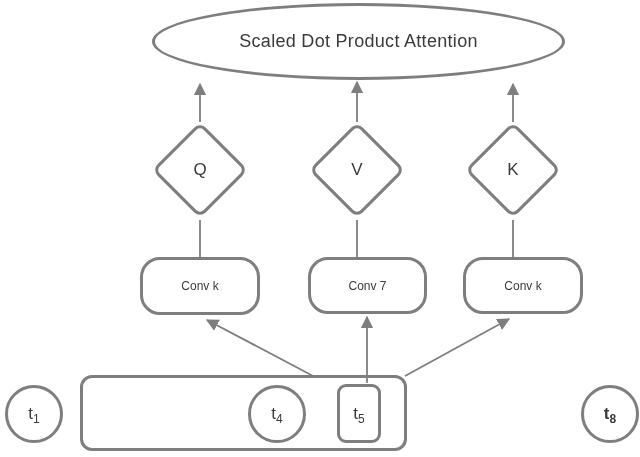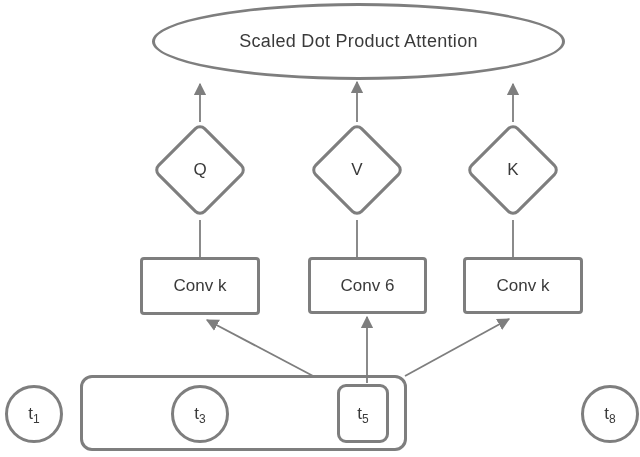--- a/index.html
+++ b/index.html
@@ -14,21 +14,21 @@
   }
   .node {
     position:absolute;
     box-sizing:border-box;
     border:3px solid var(--stroke);
     display:flex; align-items:center; justify-content:center;
     background:transparent;
     text-align:center;
   }
   .ellipse { border-radius:50%; font-size:18px; letter-spacing:.3px; }
-  .rect    { border-radius:4px; font-size:17px; }
+  .rect    { border-radius:20px; font-size:12px; }
   .circle  { border-radius:50%; width:58px; height:58px; }
   .square  { border-radius:9px; }
   .group {
     position:absolute;
     box-sizing:border-box;
     border:3px solid var(--stroke);
     border-radius:12px;
     background:transparent;
   }
   .diamond { position:absolute; width:96px; height:96px; }
@@ -74,38 +74,38 @@
   </div>
   <div class="diamond" style="left:465px; top:122px;">
     <div class="diamond-shape"></div>
     <div class="diamond-label">K</div>
   </div>
 
   <div class="node rect" style="left:140px; top:257px; width:120px; height:58px;">
     <span>Conv k</span>
   </div>
   <div class="node rect" style="left:308px; top:257px; width:119px; height:57px;">
-    <span>Conv 6</span>
+    <span>Conv 7</span>
   </div>
   <div class="node rect" style="left:463px; top:257px; width:120px; height:57px;">
     <span>Conv k</span>
   </div>
 
   <div class="group" style="left:80px; top:375px; width:327px; height:76px;"></div>
 
   <div class="node circle" style="left:5px;   top:385px;">
     <span class="tok"><span>t</span><sub>1</sub></span>
   </div>
-  <div class="node circle" style="left:171px; top:385px;">
-    <span class="tok"><span>t</span><sub>3</sub></span>
+  <div class="node circle" style="left:248px; top:385px;">
+    <span class="tok"><span>t</span><sub>4</sub></span>
   </div>
-  <div class="node square" style="left:337px; top:384px; width:52px; height:59px;justify-content:center;">
+  <div class="node square" style="left:337px; top:384px; width:44px; height:59px;justify-content:center;">
     <span class="tok"><span>t</span><sub>5</sub></span>
   </div>
-  <div class="node circle" style="left:581px; top:385px;">
+  <div class="node circle" style="left:581px; top:385px;font-weight:bold;">
     <span class="tok"><span>t</span><sub>8</sub></span>
   </div>
 
   <svg class="connectors" viewBox="0 0 640 457">
     <defs>
       <marker id="arrowhead" viewBox="0 0 10 10" refX="9" refY="5" markerWidth="7" markerHeight="7" orient="auto">
         <path class="ah" d="M0,0 L10,5 L0,10 z"></path>
       </marker>
     </defs>
 

